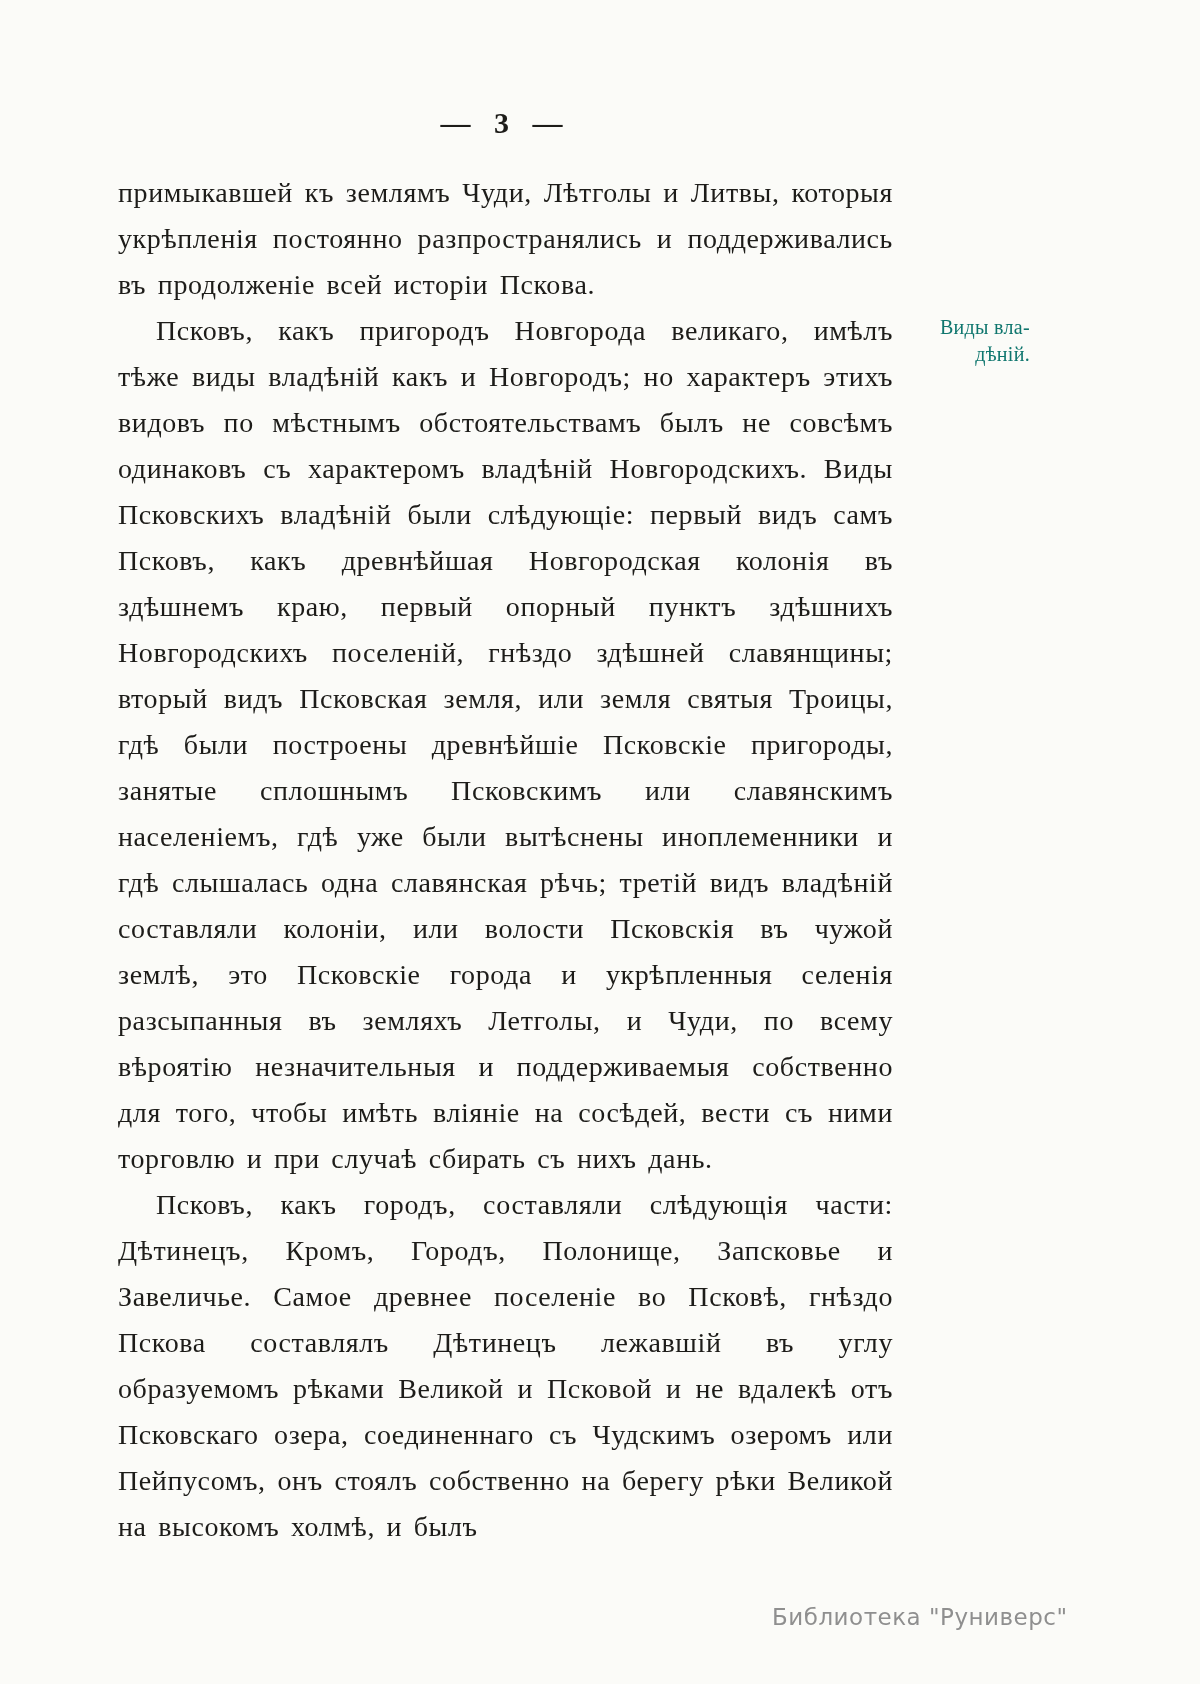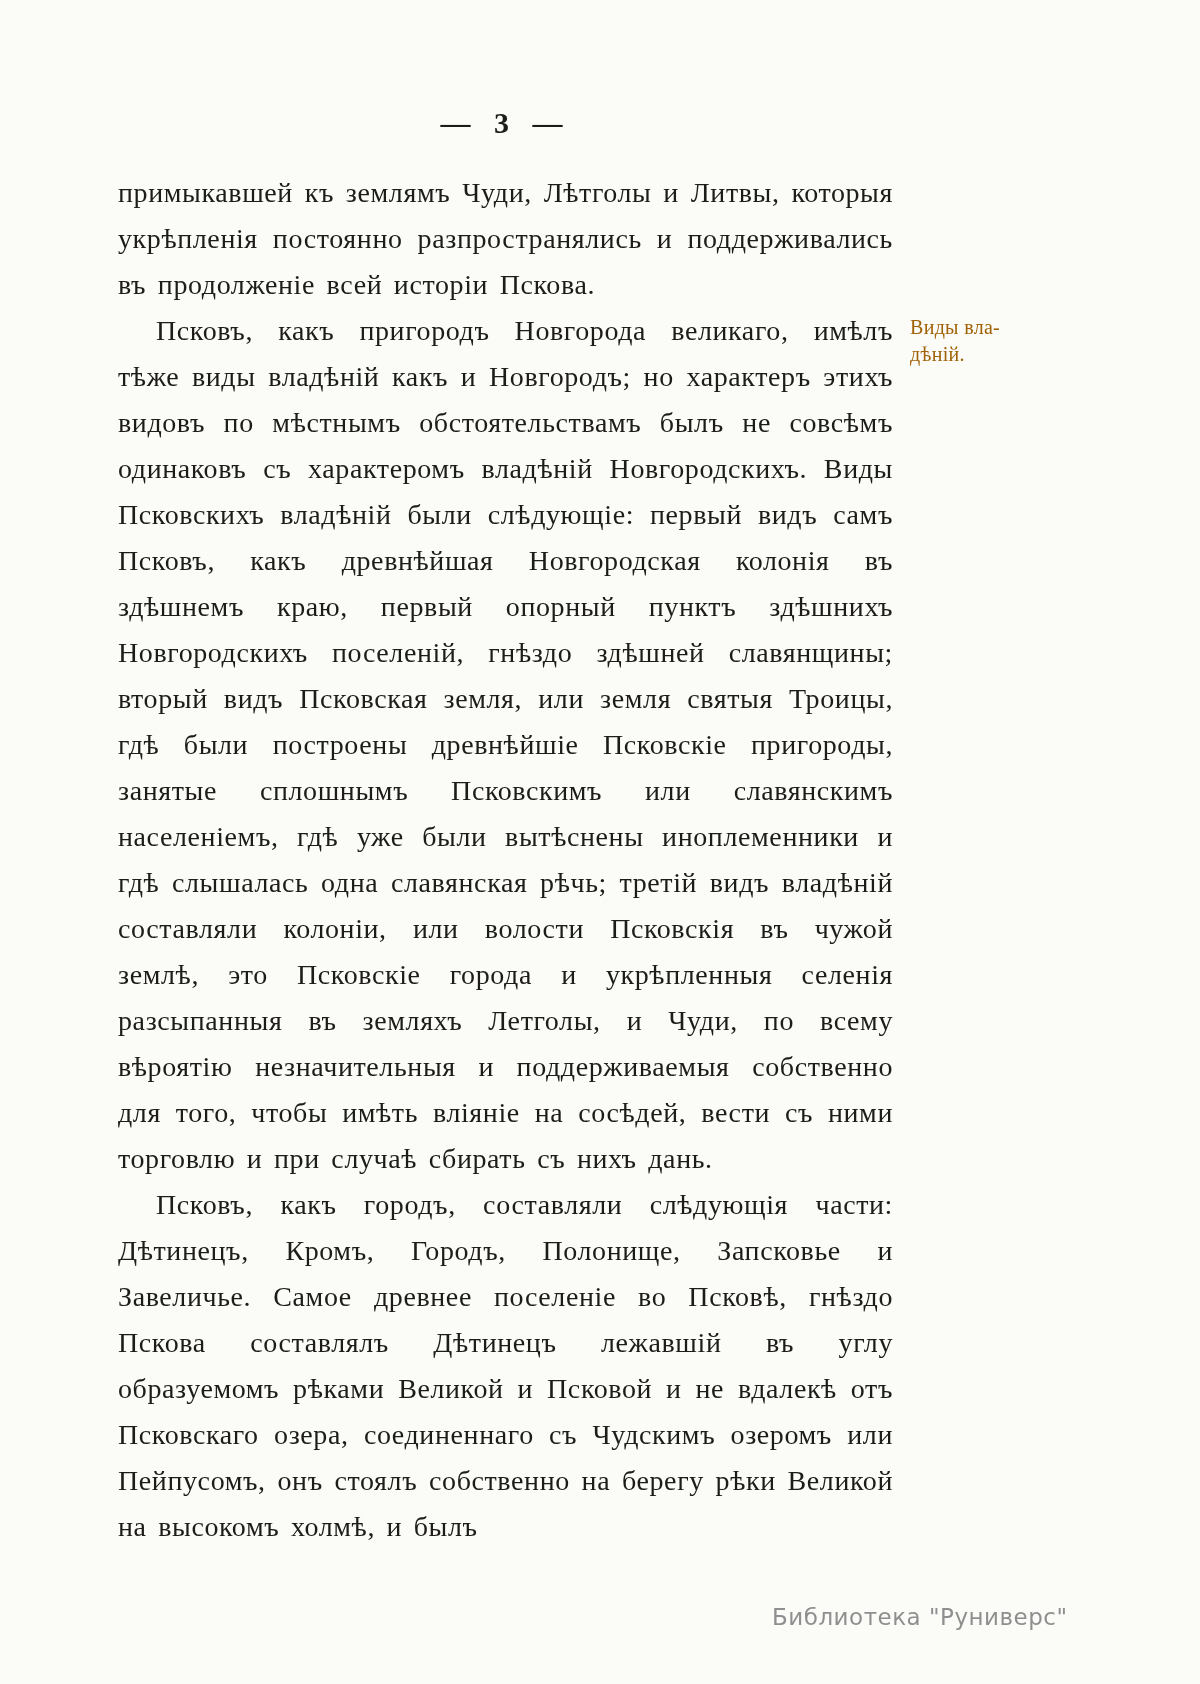--- a/index.html
+++ b/index.html
@@ -50,21 +50,22 @@
     text-indent: 38px;
   }
   .margin-note {
     position: absolute;
     top: 6px;
     left: 792px;
     width: 120px;
     font-size: 20px;
     line-height: 27px;
     letter-spacing: 0.3px;
-    color: #a16207;
+    color: #0f766e;
+    text-align: right;
   }
   .watermark {
     position: absolute;
     top: 1604px;
     left: 772px;
     font-family: "DejaVu Sans", "Liberation Sans", sans-serif;
     font-size: 23px;
     color: #8f8f8f;
     letter-spacing: 0.5px;
   }

